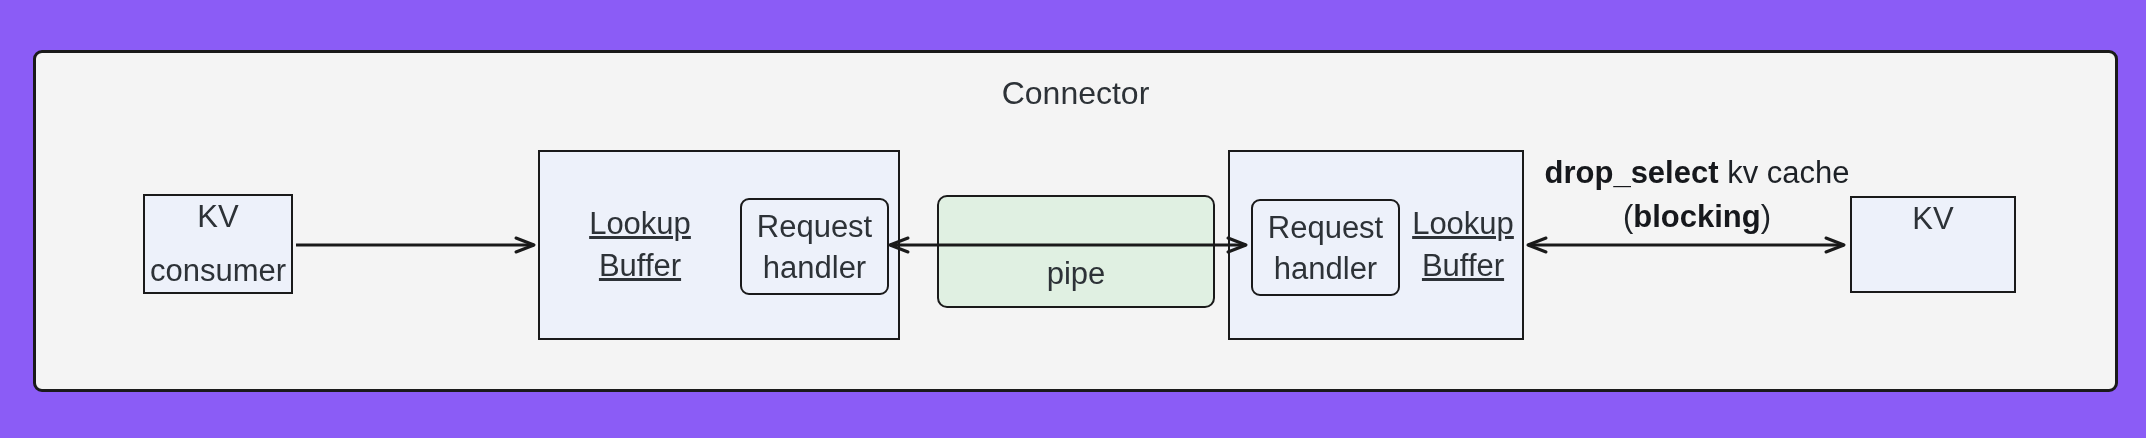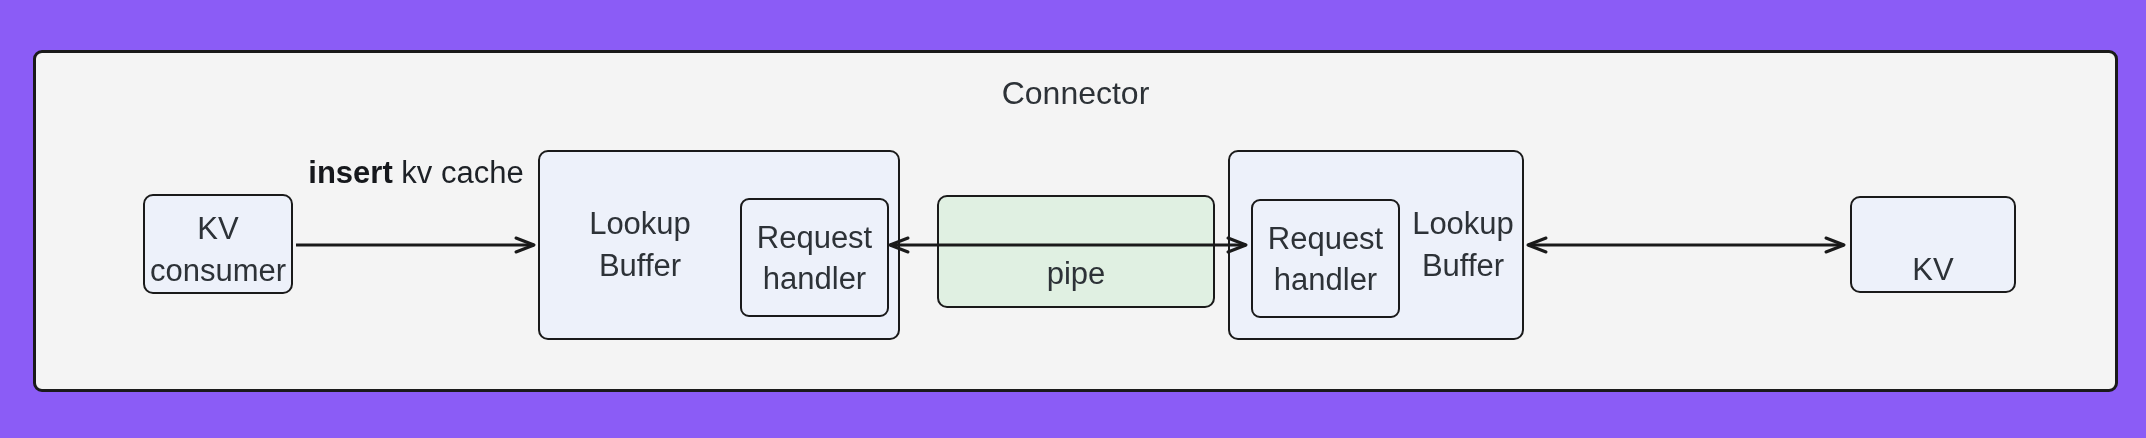--- a/index.html
+++ b/index.html
@@ -28,41 +28,41 @@
   .diagram-title{
     position:absolute;left:33px;top:72px;width:2085px;
     text-align:center;
     font-size:32px;line-height:42px;
     color:var(--text-color);
   }
   .node{
     position:absolute;
     background:var(--node-fill);
     border:2.5px solid var(--line-color);
-    border-radius:10px;
+    border-radius:0;
     display:flex;flex-direction:column;
-    align-items:center;justify-content:flex-end;
+    align-items:center;justify-content:space-between;
     font-size:31px;line-height:42px;
     color:var(--text-color);
     text-align:center;
   }
   .node .nl{white-space:nowrap;}
   .kv-producer{left:143px;top:194px;width:150px;height:100px;}
   .kv-consumer{left:1850px;top:196px;width:166px;height:97px;}
   .lookup-left{left:538px;top:150px;width:362px;height:190px;display:block;}
   .lookup-right{left:1228px;top:150px;width:296px;height:190px;display:block;}
   .lb-label{
     position:absolute;top:0;height:100%;
     display:flex;flex-direction:column;align-items:center;justify-content:center;
-    font-size:31px;line-height:42px;color:var(--text-color);text-align:center;
+    font-size:31px;line-height:42px;color:var(--text-color);text-align:center;text-decoration:underline;
   }
   .lookup-left .lb-label{left:0;width:200px;}
   .lookup-right .lb-label{left:170px;width:126px;}
   .req-handler{
-    position:absolute;width:149px;height:119px;
+    position:absolute;width:149px;height:97px;
     background:var(--node-fill);
     border:2.5px solid var(--line-color);
     border-radius:9px;
     display:flex;flex-direction:column;align-items:center;justify-content:center;
     font-size:31px;line-height:41px;color:var(--text-color);text-align:center;
   }
   .lookup-left .req-handler{left:200px;top:46px;}
   .lookup-right .req-handler{left:21px;top:47px;}
   .pipe-box{
     position:absolute;left:937px;top:195px;width:278px;height:113px;
@@ -127,24 +127,25 @@
       <div class="nl">Lookup</div>
       <div class="nl">Buffer</div>
     </div>
   </div>
 
   <div class="node kv-consumer">
     <div class="nl">KV</div>
   </div>
 
   <div class="edge-label edge-label-insert">
-    <div class="el-line"><b>insert</b><span> kv cache</span></div>
   </div>
 
   <div class="edge-label edge-label-drop">
+    <div class="el-line"><b>drop_select</b><span> kv cache</span></div>
+    <div class="el-line"><span>(</span><b>blocking</b><span>)</span></div>
   </div>
 
   <svg class="arrows-layer" viewBox="0 0 2146 438" xmlns="http://www.w3.org/2000/svg">
     <defs>
       <marker id="ah" viewBox="0 0 22 18" markerWidth="22" markerHeight="18" refX="20" refY="9" orient="auto-start-reverse" markerUnits="userSpaceOnUse">
         <path class="ah-path" d="M2,2 L20,9 L2,16" fill="none" stroke-width="3" stroke-linecap="round" stroke-linejoin="round"></path>
       </marker>
     </defs>
     <line x1="296" y1="245" x2="534" y2="245" marker-end="url(#ah)"></line>
     <line x1="890" y1="245" x2="1246" y2="245" marker-start="url(#ah)" marker-end="url(#ah)"></line>

